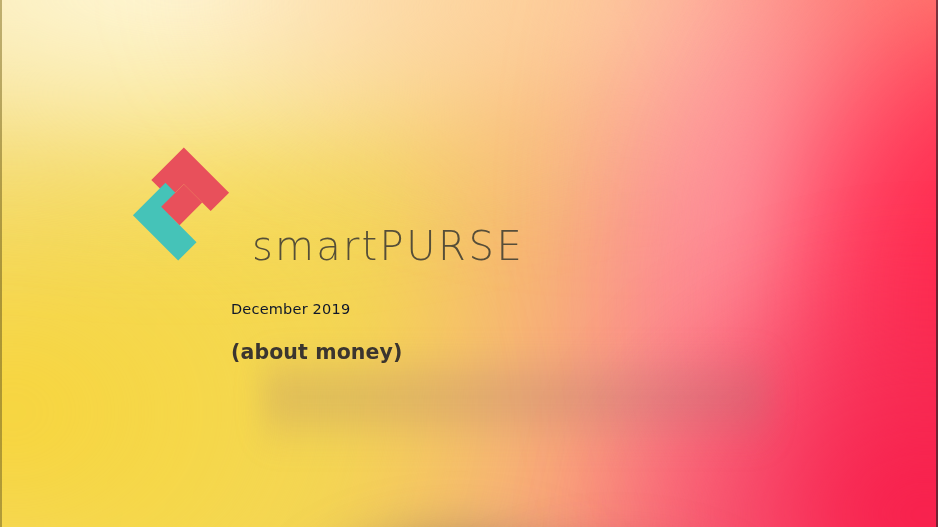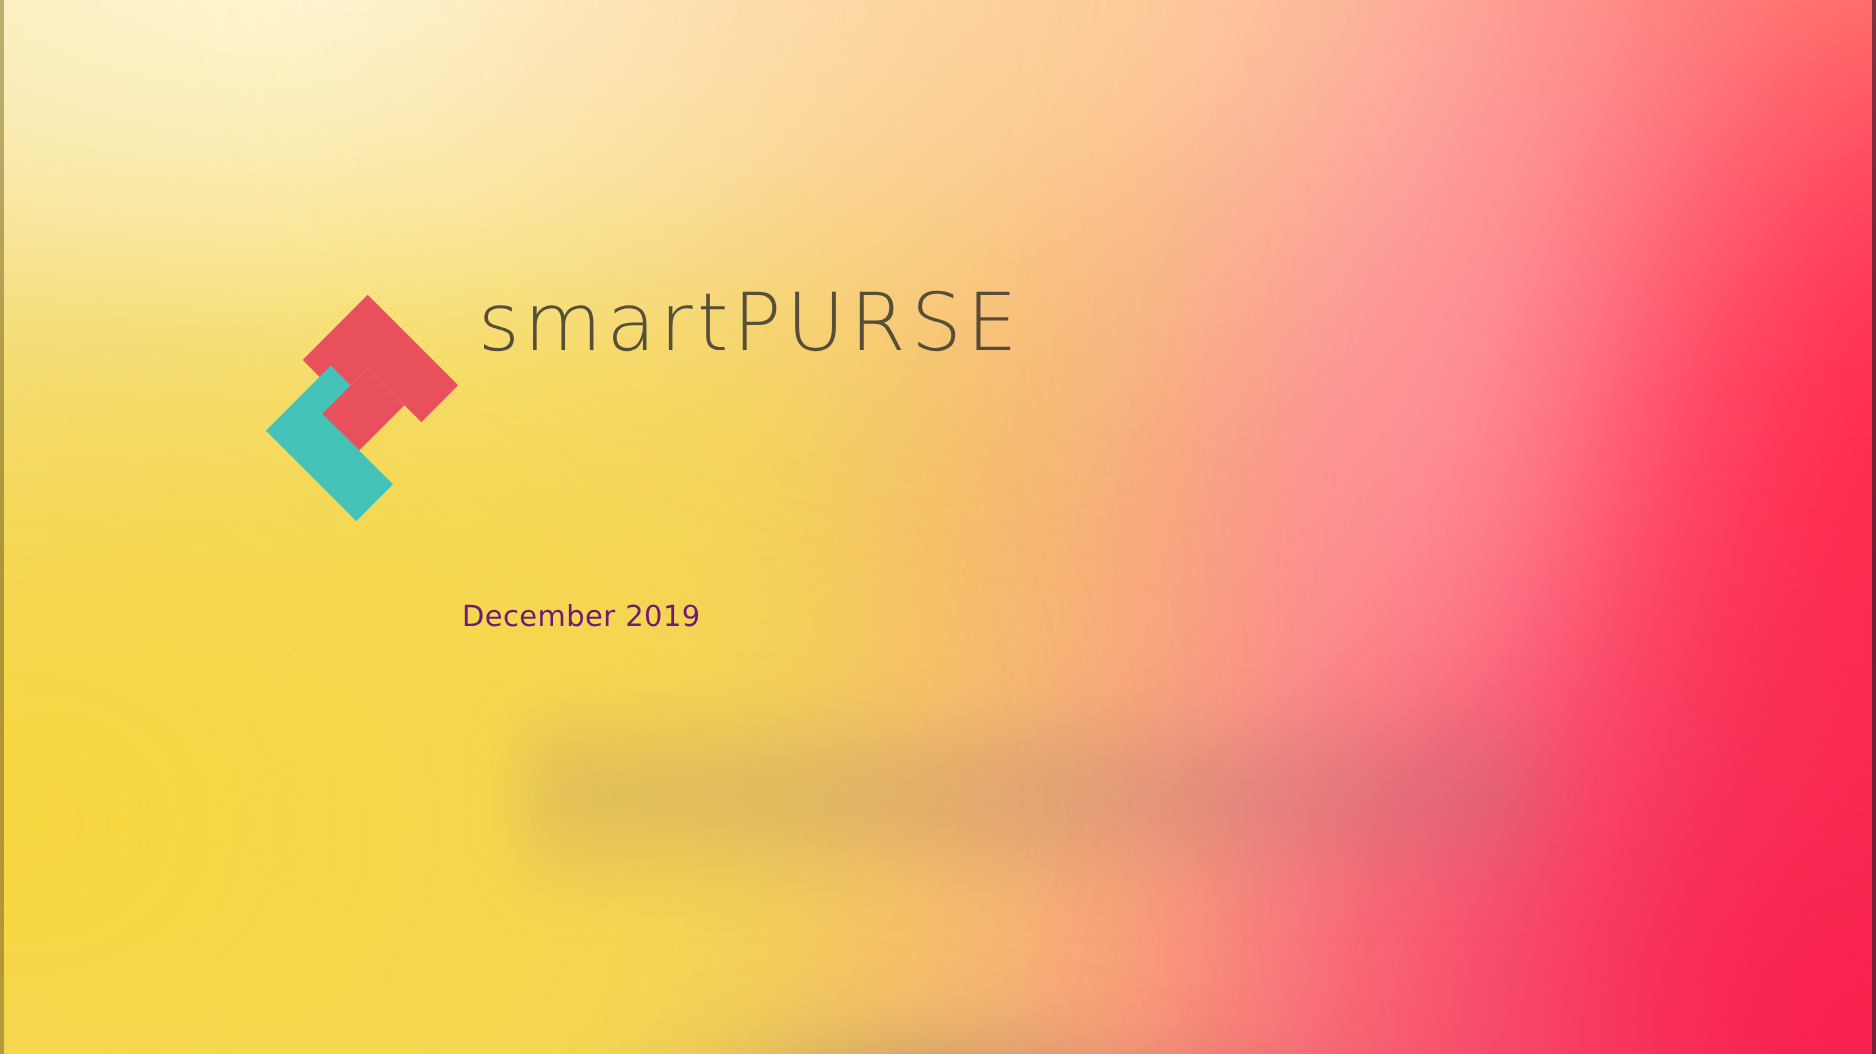--- a/index.html
+++ b/index.html
@@ -134,21 +134,21 @@
   }
 
   
   .edge { position:absolute; top:0; bottom:0; width:2px; pointer-events:none; }
   .edge-left  { left:0;  background:linear-gradient(180deg,#8e7a2a,#6e5f22 55%,#7a6a28); opacity:.55; }
   .edge-right { right:0; background:linear-gradient(180deg,#5e2430,#4a1c26 55%,#55202c); opacity:.8; }
 
   
   #logo-block {
     position:absolute; left:131px; top:142px;
-    display:flex; align-items:flex-start; gap:0;
+    display:flex; align-items:flex-end; gap:13px;
   }
 
   .logo-mark { width:100px; height:124px; display:block; }
 
   .wordmark {
     margin-left:8px;
     font-family:"DejaVu Sans", sans-serif;
     font-size:40px;
     font-weight:300;
     letter-spacing:2.2px;
@@ -160,21 +160,21 @@
   .wordmark .wm-upper { letter-spacing:2.6px; }
 
   
   #text-block { position:absolute; left:231px; top:300px; }
 
   .eyebrow {
     font-family:"DejaVu Sans", sans-serif;
     font-size:14.5px;
     font-weight:400;
     letter-spacing:.2px;
-    color:#701a75;
+    color:#0f172a;
     line-height:1.35;
   }
 
   .headline {
     margin-top:17px;
     font-family:"DejaVu Sans", sans-serif;
     font-size:20.5px;
     font-weight:700;
     letter-spacing:.1px;
     color:#3B352F;
@@ -218,15 +218,16 @@
       <g transform="rotate(45 50 62)">
         <path d="M 38 46 L 64 46 L 64 78 L 38 78 Z" fill="#E8505B"></path>
       </g>
     </svg>
 
     <div class="wordmark"><span class="wm-lower">smart</span><span class="wm-upper">PURSE</span></div>
   </div>
 
   <div id="text-block">
     <div class="eyebrow">December 2019</div>
+    <div class="headline line2">(about money)</div>
   </div>
 
 </div>
 
 </body></html>

